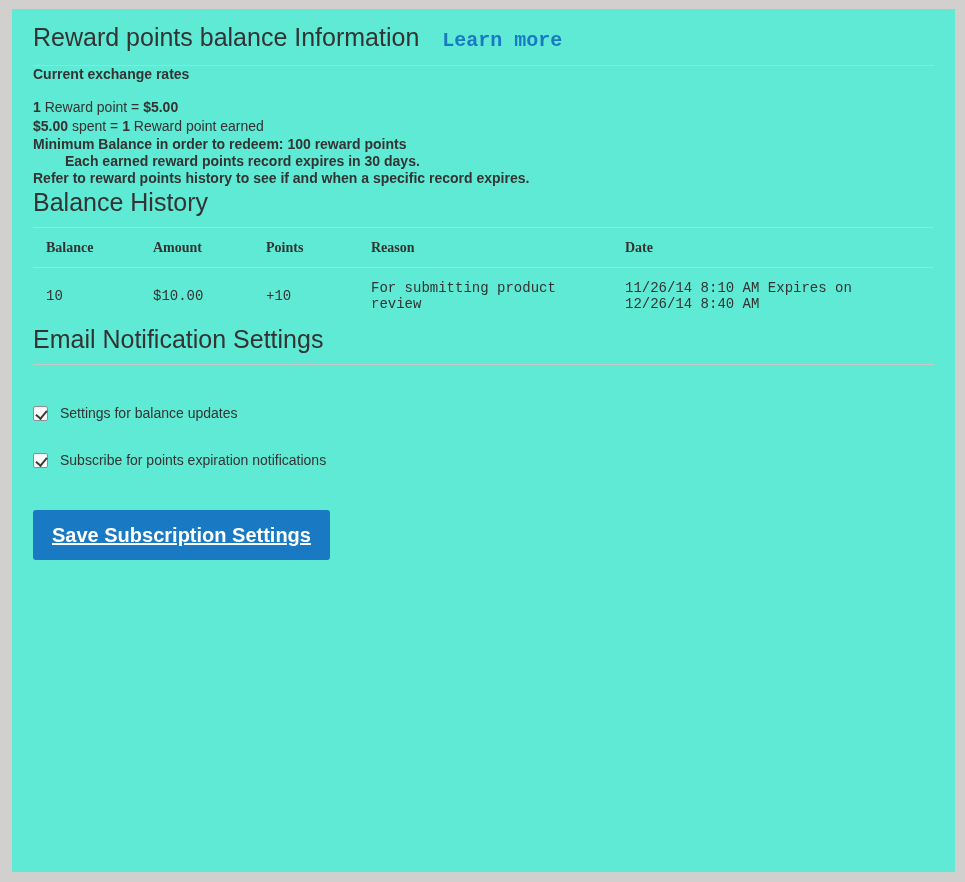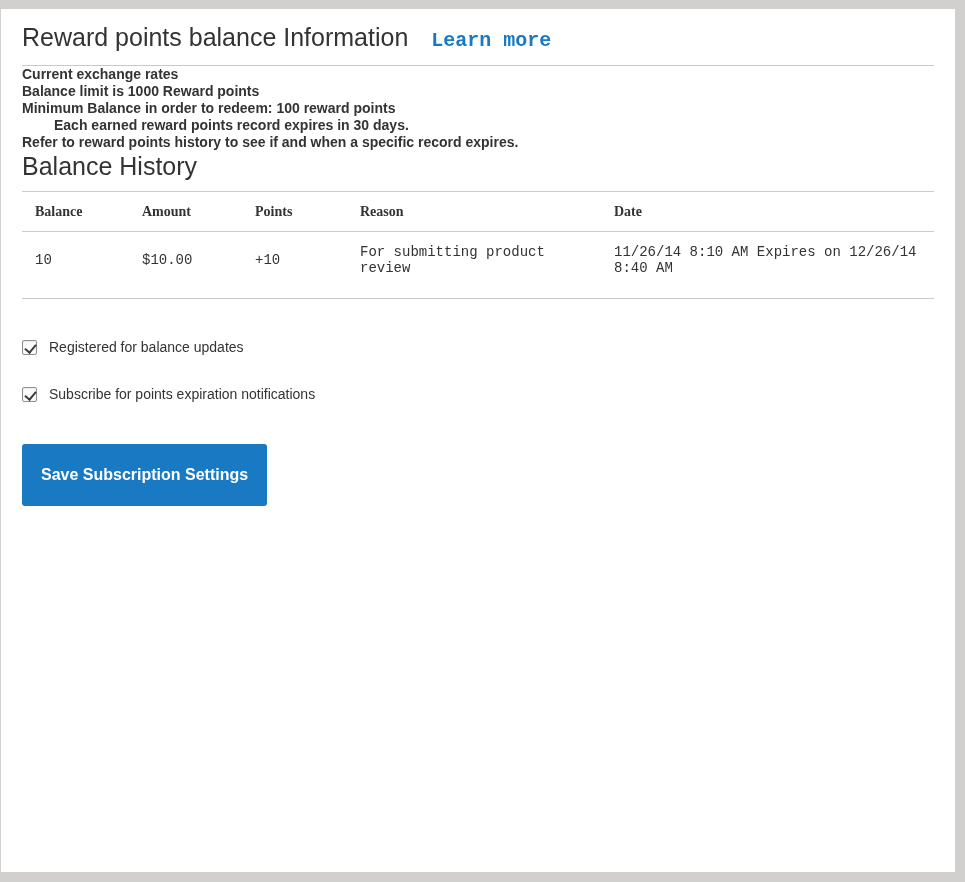--- a/index.html
+++ b/index.html
@@ -4,22 +4,22 @@
 <style>
   * { box-sizing: border-box; }
   html, body {
     margin: 0; padding: 0;
     width: 965px; height: 882px;
     background: #d1d0ce;
     font-family: "Liberation Sans", sans-serif;
     color: #333;
   }
   .card {
-    background: #ffffff;
-    margin: 9px 10px 10px 1px;
+    background: #5eead4;
+    margin: 9px 10px 10px 12px;
     min-height: 863px;
     padding: 14px 21px 25px 21px;
   }
   
   .header-row { display: flex; align-items: baseline; gap: 23px; }
   h1.page-title {
     margin: 0;
     font-size: 25px;
     font-weight: 300;
     line-height: 28px;
@@ -135,43 +135,44 @@
     transform: rotate(40deg);
   }
   
   button.save-btn {
     display: block;
     margin-top: 42px;
     background: var(--button, #1979c3);
     color: #ffffff;
     border: 0;
     border-radius: 3px;
-    padding: 23px 19px;
+    padding: 17px 19px;
     font-family: inherit;
-    font-size: 16px;
+    font-size: 20px;
     font-weight: 700;
     line-height: 16px;
     cursor: pointer;
+    text-decoration: underline;
   }
 </style>
 </head>
 <body style="background: rgb(209, 208, 206);">
 
 <div class="card">
 
   <div class="header-row">
     <h1 class="page-title">Reward points balance Information</h1>
     <a class="learn-more" href="#">Learn more</a>
   </div>
   <hr class="divider">
 
 
   <p class="bold-line mt-exchange">Current exchange rates</p>
-
-  <p class="bold-line mt-limit">Balance limit is 1000 Reward points</p>
+  <p class="rates"><span class="b">1</span><span> Reward point = </span><span class="b">$5.00</span><br><span class="b">$5.00</span><span> spent = </span><span class="b">1</span><span> Reward point earned</span></p>
+
   <p class="text-line mt-min">Minimum Balance in order to redeem: 100 reward points</p>
 
   <p class="bold-line mt-expiry">Each earned reward points record expires in 30 days.</p>
   <p class="text-line mt-note">Refer to reward points history to see if and when a specific record expires.</p>
 
   <h2 class="section-title mt-history">Balance History</h2>
 
   <table class="history">
     <thead>
       <tr>
@@ -186,25 +187,26 @@
       <tr>
         <td>10</td>
         <td>$10.00</td>
         <td>+10</td>
         <td>For submitting product review</td>
         <td>11/26/14 8:10 AM Expires on 12/26/14 8:40 AM</td>
       </tr>
     </tbody>
   </table>
 
+  <h2 class="section-title mt-email">Email Notification Settings</h2>
   <hr class="divider2">
 
   <label class="check-row mt-check1">
     <input type="checkbox" checked="true" style="">
-    <span>Registered for balance updates</span>
+    <span>Settings for balance updates</span>
   </label>
 
   <label class="check-row mt-check2">
     <input type="checkbox" checked="true" style="">
     <span>Subscribe for points expiration notifications</span>
   </label>
 
   <button class="save-btn">Save Subscription Settings</button>
 
 </div>

